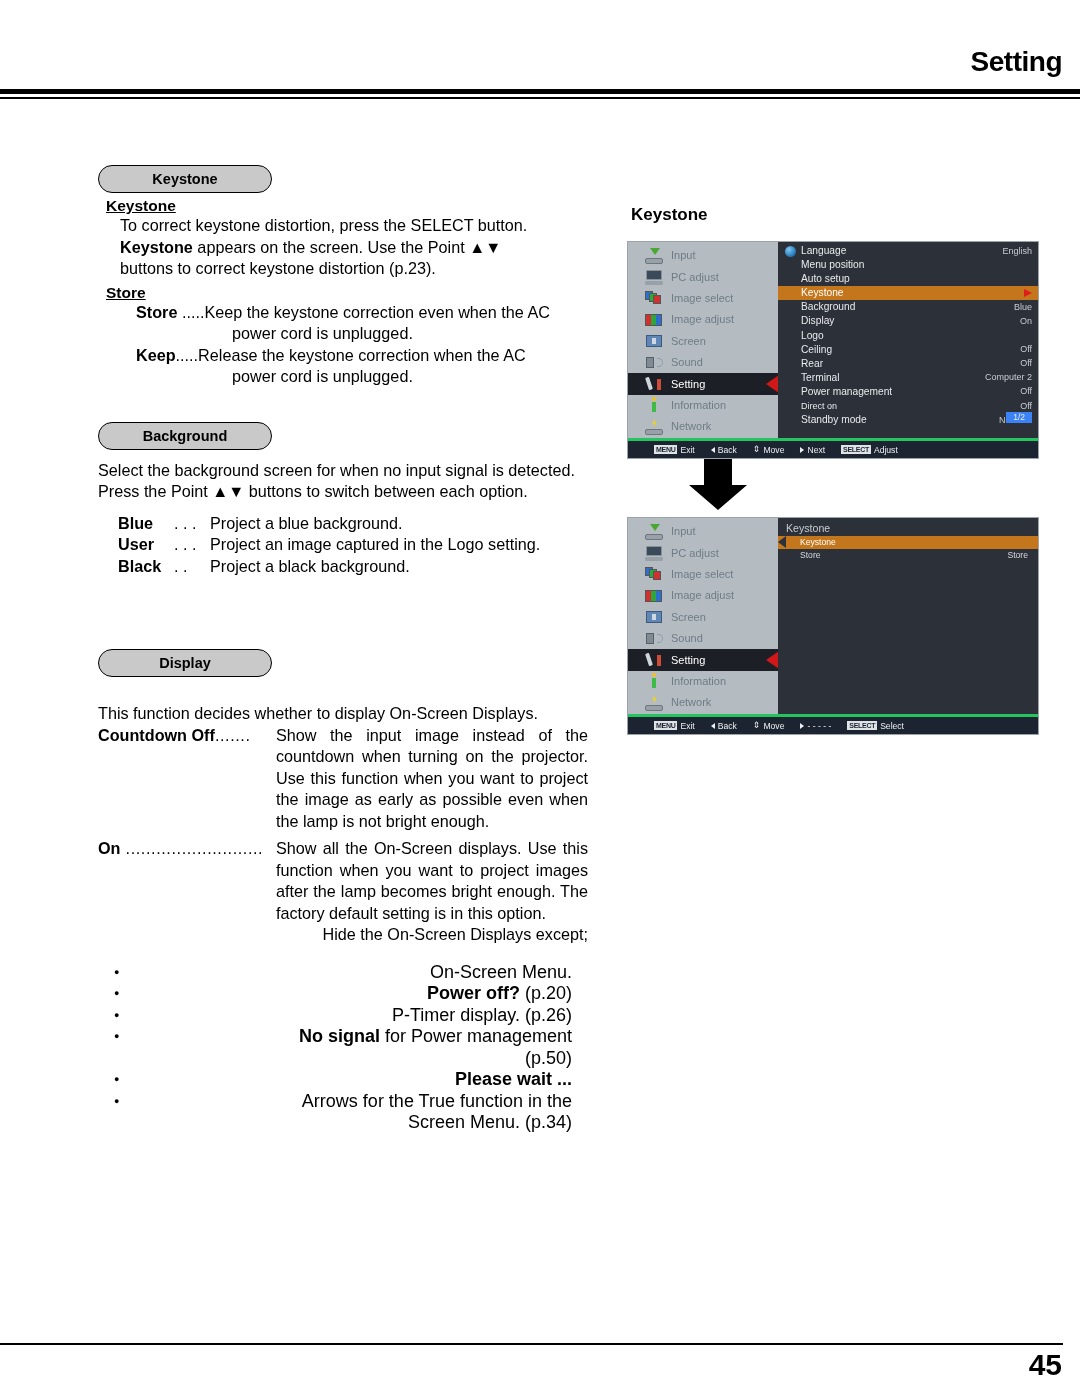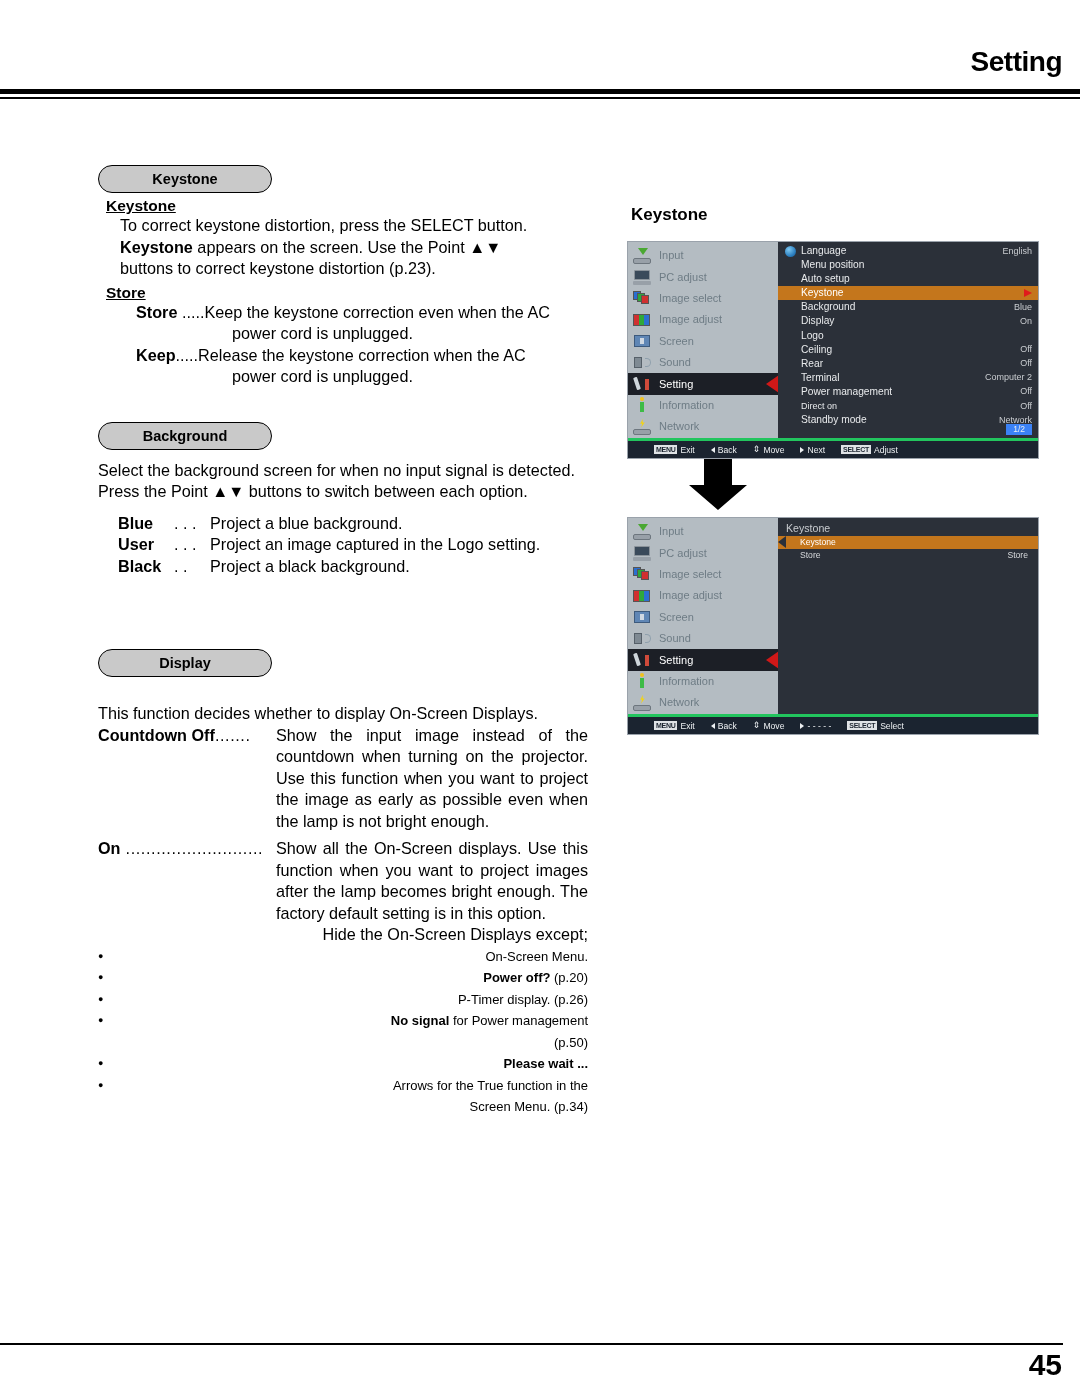--- a/index.html
+++ b/index.html
@@ -155,24 +155,24 @@
   .disp-row .label b { font-weight: bold; }
   .disp-row .label .dots { font-weight: normal; letter-spacing: 0.6px; }
   .disp-row .body {
     flex: 1 1 auto;
     text-align: justify;
     text-justify: inter-word;
   }
   .disp-row .body.nojust { text-align: right; }
 
   .bullets {
-    margin: 0;
+    margin: 16px;
     padding: 0;
     list-style: none;
-    font-size: 13px;
+    font-size: 18px;
     line-height: 21.5px;
   }
   .bullets li {
     position: relative;
     padding-left: 14px;
   }
   .bullets li::before {
     content: "\25CF";
     position: absolute;
     left: 0;
@@ -213,21 +213,21 @@
     flex: 0 0 150px;
     background: #b4bcc2;
     padding-top: 3px;
     box-sizing: border-box;
     position: relative;
   }
   .osd-item {
     height: 21.4px;
     display: flex;
     align-items: center;
-    padding-left: 4px;
+    padding-left: 16px;
     font-size: 11px;
     color: #6e7c85;
     position: relative;
   }
   .osd-item.selected {
     background: #1c1f26;
     color: #ffffff;
   }
   .osd-item .ic {
     width: 20px;
@@ -286,21 +286,21 @@
   .globe-ic {
     width: 11px; height: 11px;
     border-radius: 50%;
     background: radial-gradient(circle at 35% 32%, #7fc8f0 0%, #2b7fc0 62%, #1b4f80 100%);
     margin-right: 5px;
     flex: 0 0 11px;
   }
   .page-badge {
     position: absolute;
     right: 6px;
-    bottom: 3px;
+    bottom: 15px;
     background: #3b82f6;
     color: #e9edf0;
     font-size: 8.5px;
     padding: 1px 7px 2px 7px;
     line-height: 1;
   }
 
   
   .osd-sub-title {
     font-size: 10.6px;

